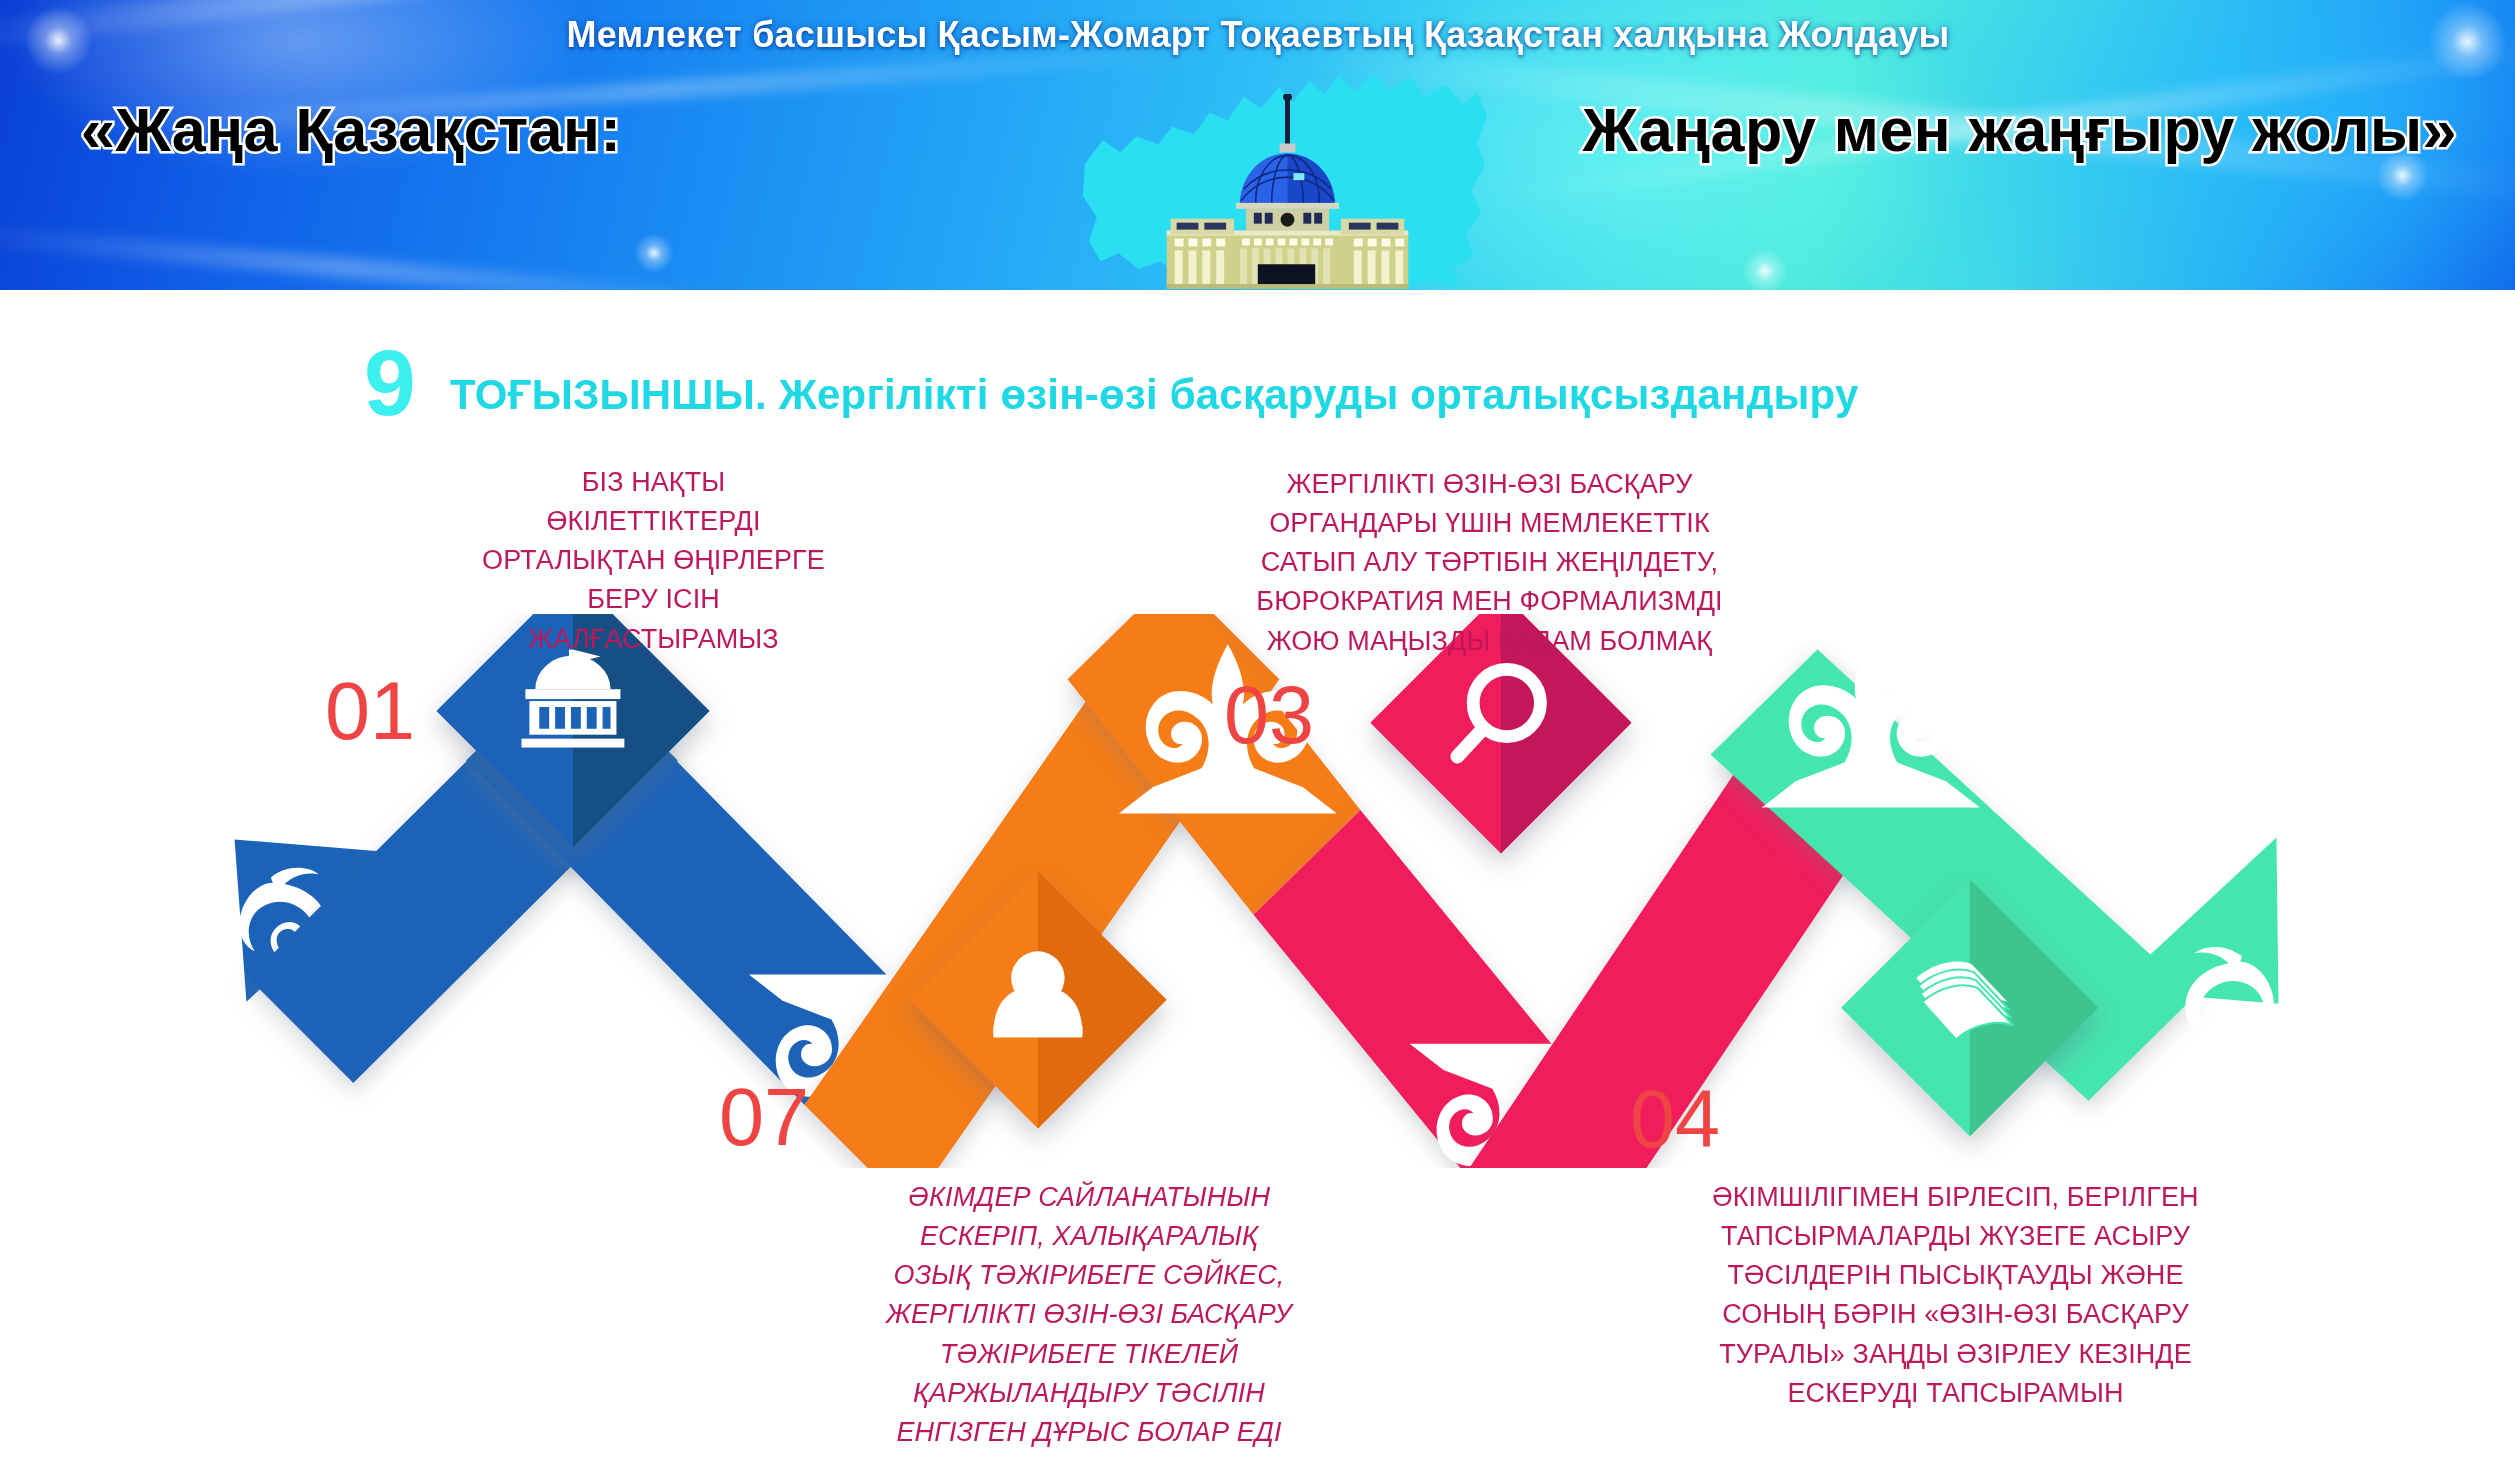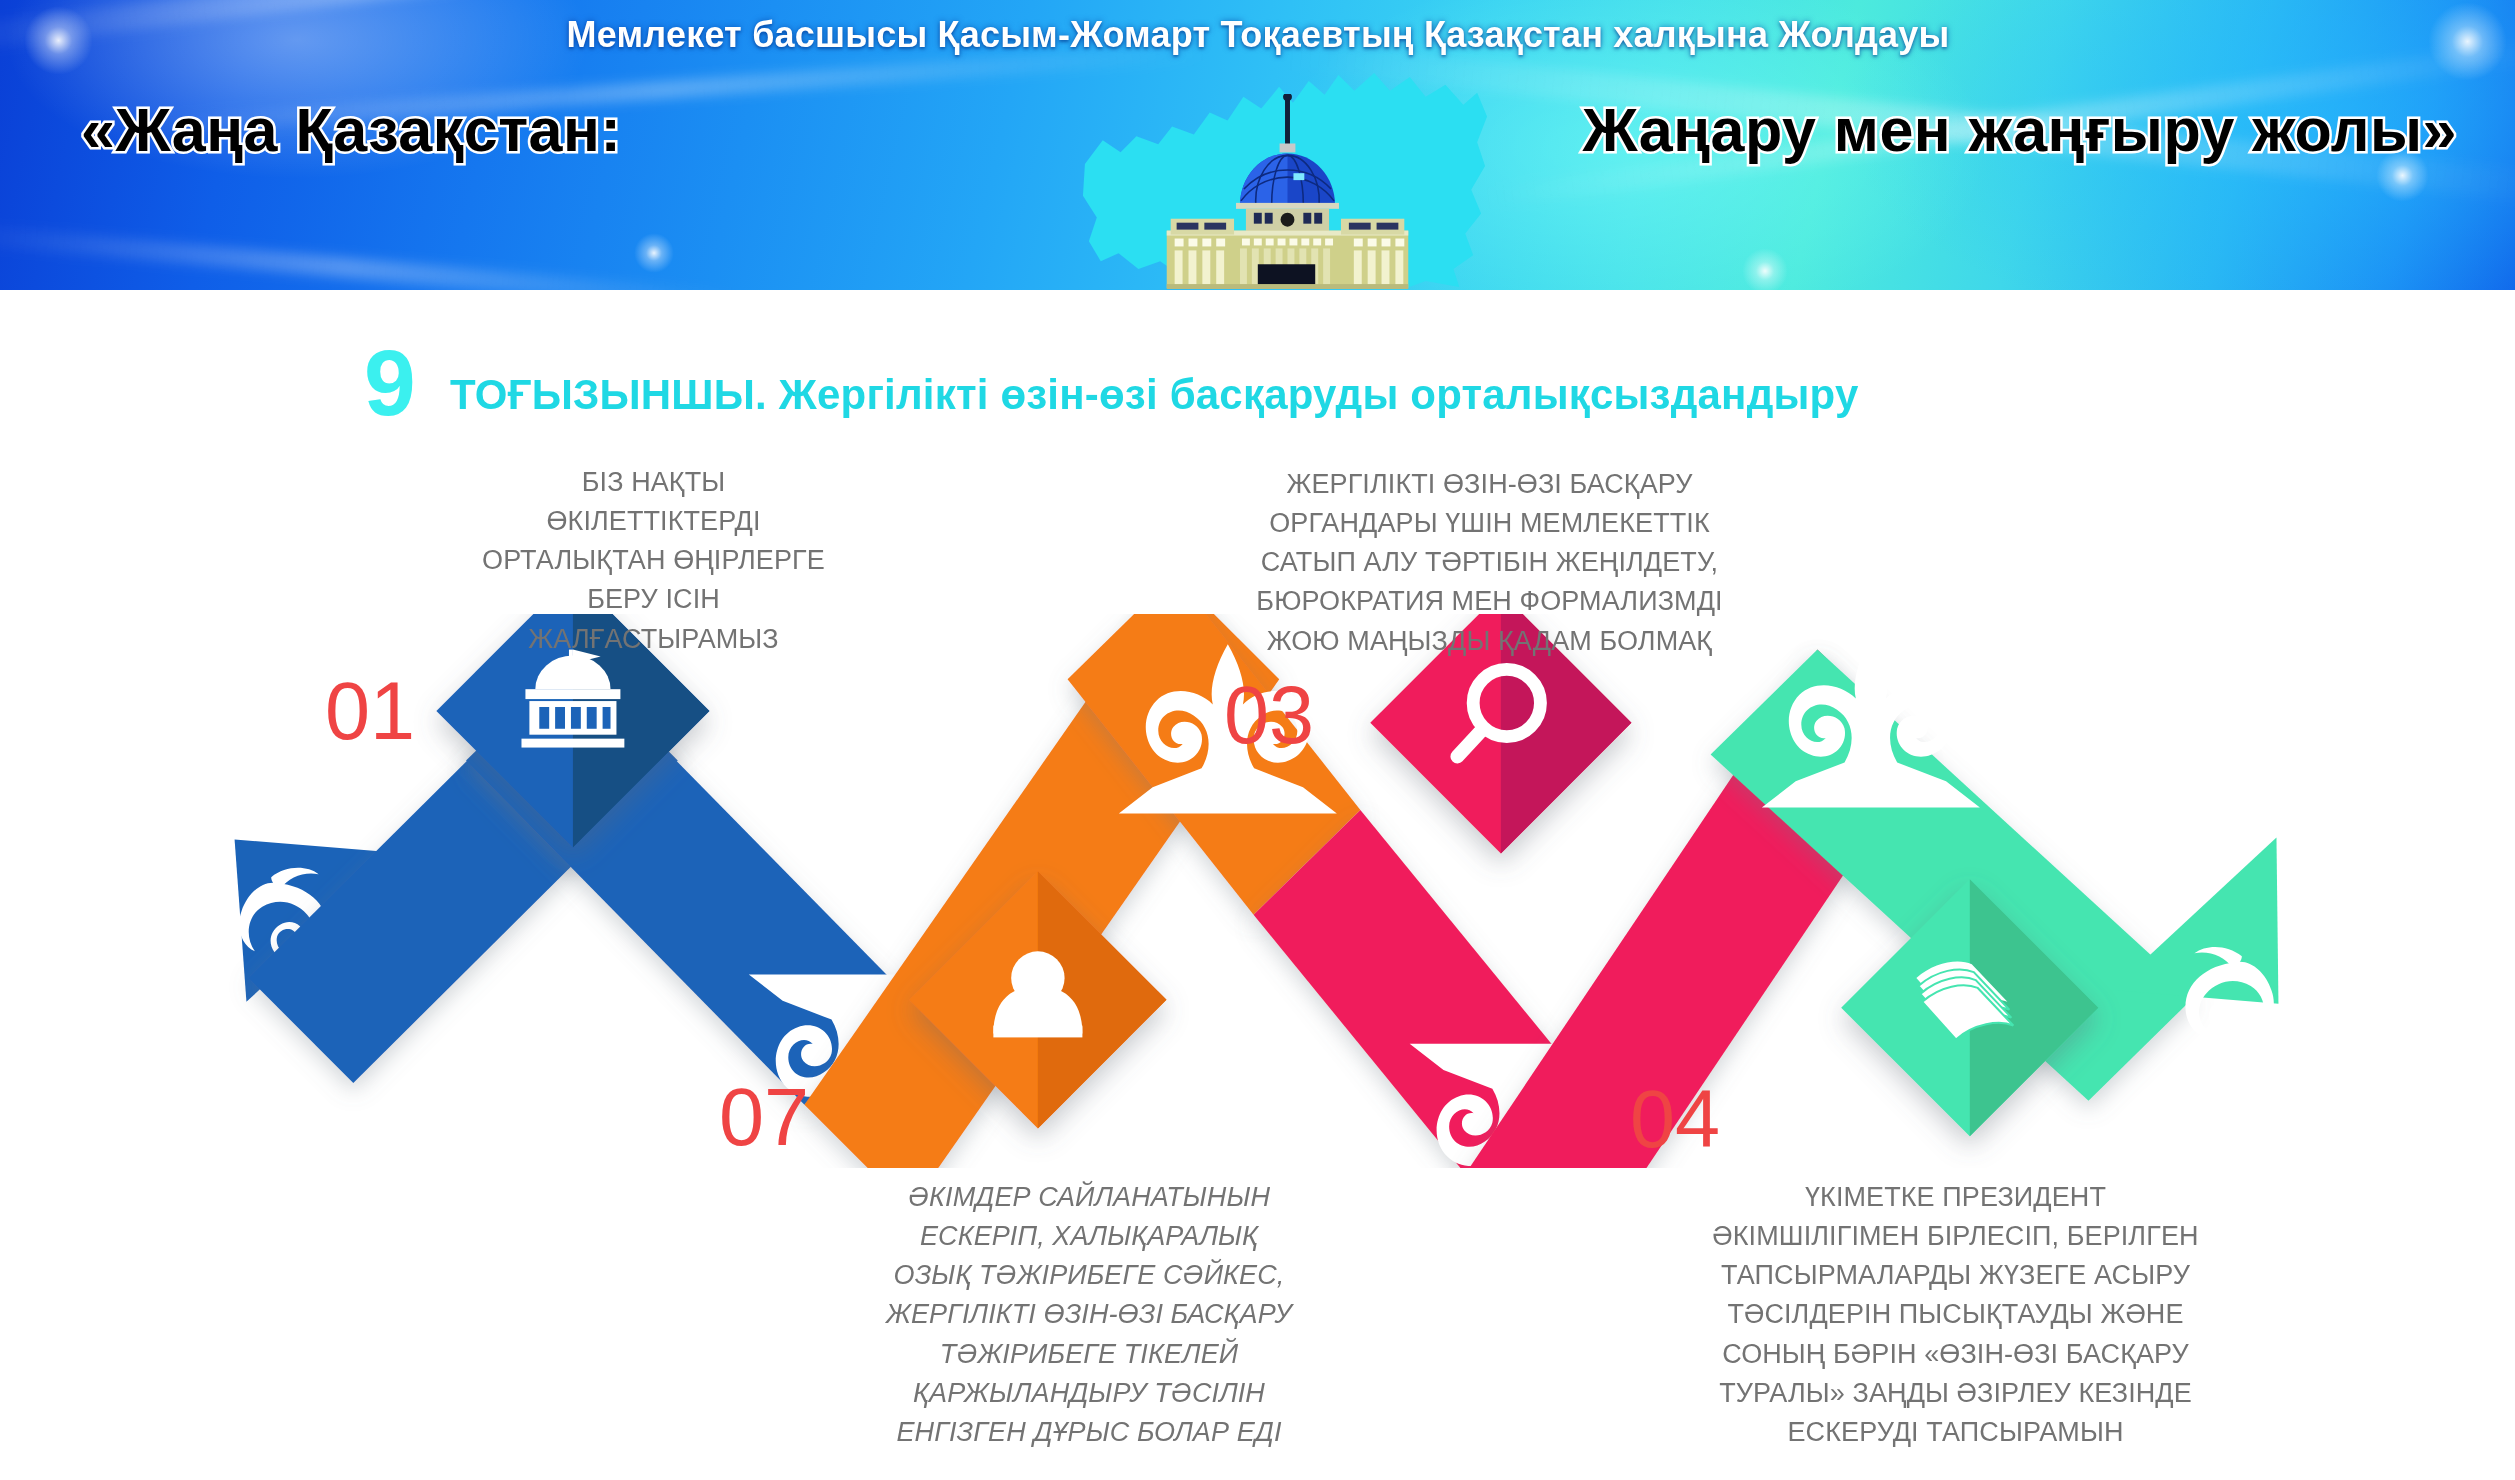--- a/index.html
+++ b/index.html
@@ -55,21 +55,21 @@
     position:absolute; left:450px; top:371px; font-size:42px; font-weight:bold;
     color:#1fd8e4; letter-spacing:0.2px; white-space:nowrap;
   }
 
   
   .diagram { position:absolute; left:0; top:614px; width:2516px; height:554px; }
 
   
   .txt {
     position:absolute; font-size:27px; font-weight:500; line-height:1.45;
-    color:#737373; text-align:center; letter-spacing:0.1px;
+    color:#be185d; text-align:center; letter-spacing:0.1px;
   }
   .txt span { display:block; white-space:nowrap; }
   .t01 { left:396px; top:463px; width:515px; }
   .t02 { left:782px; top:1178px; width:614px;font-style:italic; }
   .t03 { left:1163px; top:465px; width:653px; }
   .t04 { left:1614px; top:1178px; width:683px; }
 
   
   .num {
     position:absolute; font-size:81px; font-weight:400; color:#ef4444; line-height:1;margin-left:8px;
@@ -413,21 +413,20 @@
     <span>ЕНГІЗГЕН ДҰРЫС БОЛАР ЕДІ</span>
   </div>
 <div class="txt t03">
     <span>ЖЕРГІЛІКТІ ӨЗІН-ӨЗІ БАСҚАРУ</span>
     <span>ОРГАНДАРЫ ҮШІН МЕМЛЕКЕТТІК</span>
     <span>САТЫП АЛУ ТӘРТІБІН ЖЕҢІЛДЕТУ,</span>
     <span>БЮРОКРАТИЯ МЕН ФОРМАЛИЗМДІ</span>
     <span>ЖОЮ МАҢЫЗДЫ ҚАДАМ БОЛМАҚ</span>
   </div>
 <div class="txt t04">
-    <span>ҮКІМЕТКЕ ПРЕЗИДЕНТ</span>
     <span>ӘКІМШІЛІГІМЕН БІРЛЕСІП, БЕРІЛГЕН</span>
     <span>ТАПСЫРМАЛАРДЫ ЖҮЗЕГЕ АСЫРУ</span>
     <span>ТӘСІЛДЕРІН ПЫСЫҚТАУДЫ ЖӘНЕ</span>
     <span>СОНЫҢ БӘРІН «ӨЗІН-ӨЗІ БАСҚАРУ</span>
     <span>ТУРАЛЫ» ЗАҢДЫ ӘЗІРЛЕУ КЕЗІНДЕ</span>
     <span>ЕСКЕРУДІ ТАПСЫРАМЫН</span>
   </div>
 
 
 </body></html>

